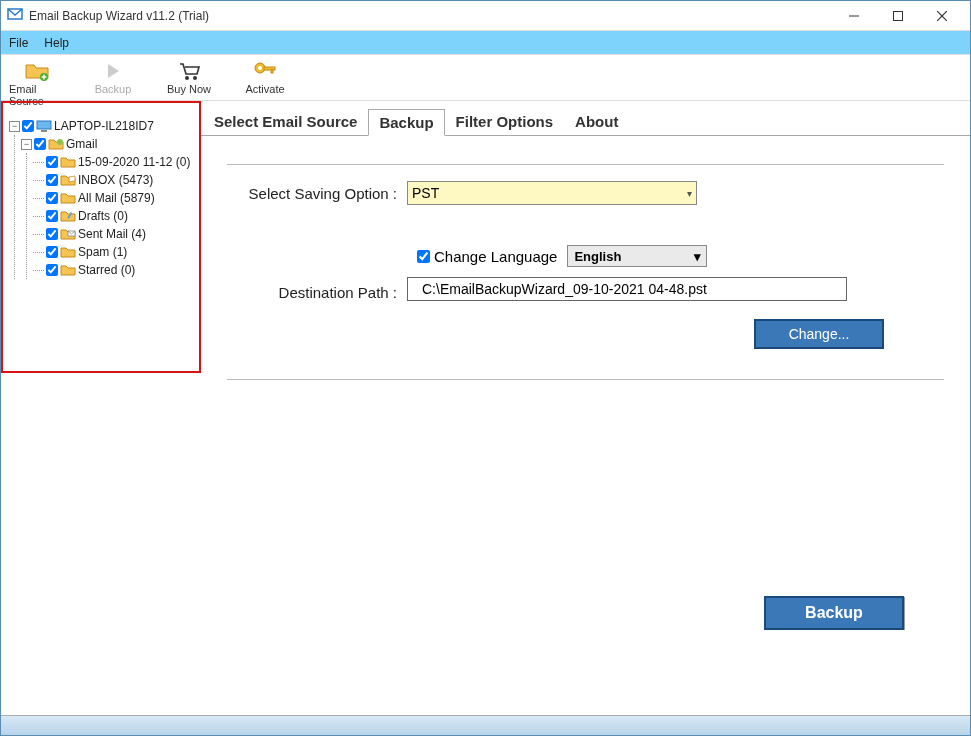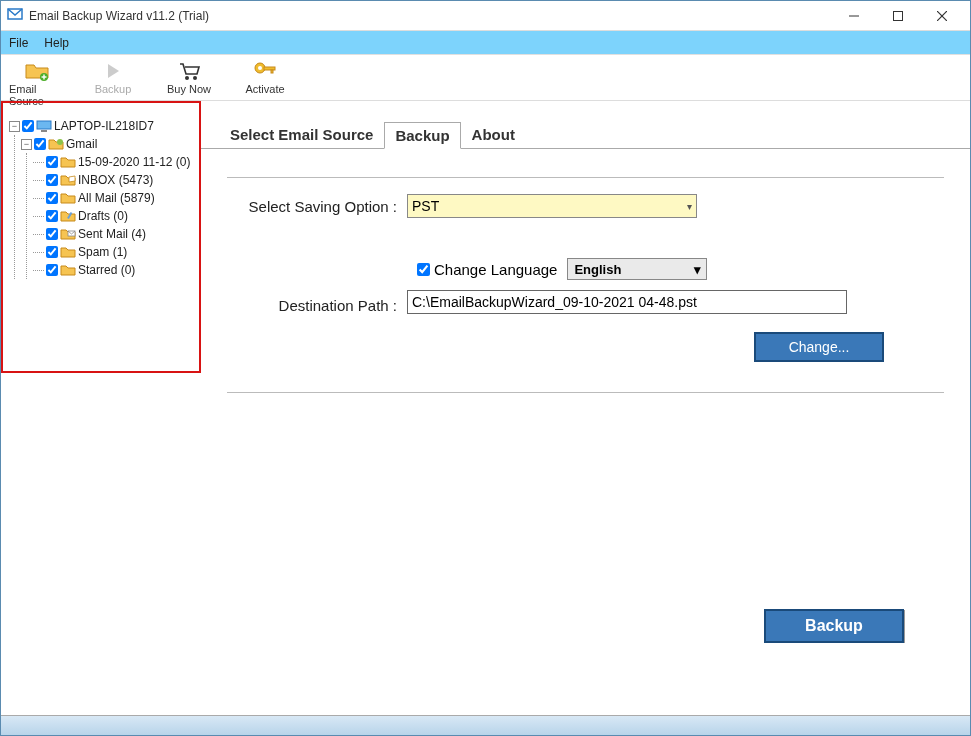--- a/index.html
+++ b/index.html
@@ -16,35 +16,35 @@
 .tool .ticon { height: 24px; display: flex; align-items: center; justify-content: center; }
 .tool.disabled { color: #aaa; }
 .content { flex: 1; display: flex; min-height: 0; }
 .tree-pane { width: 200px; border: 2px solid #d81313; margin: 0; padding: 14px 4px 4px 6px; font-size: 12px; color: #222; height: 272px; position: relative; }
 .tree-row { display: flex; align-items: center; height: 18px; white-space: nowrap; }
 .tree-row input[type=checkbox] { margin-right: 2px; width: 12px; height: 12px; }
 .tree-row .ticon2 { width: 16px; display: flex; align-items: center; justify-content: center; margin-right: 2px; }
 .tree-row .expander { width: 11px; height: 11px; border: 1px solid #888; display: flex; align-items: center; justify-content: center; font-size: 9px; line-height: 1; margin-right: 2px; cursor: pointer; color: #555; }
 .tree-line { border-left: 1px dotted #999; margin-left: 5px; padding-left: 6px; }
 .main-pane { flex: 1; display: flex; flex-direction: column; padding: 0; }
-.tabs { display: flex; align-items: flex-end; height: 28px; padding-left: 18px; margin-top: 19px; }
+.tabs { display: flex; align-items: flex-end; height: 28px; padding-left: 2px; margin-top: 6px; }
 .tab { padding: 4px 10px; font-size: 15px; font-weight: bold; color: #333; border: 1px solid transparent; cursor: pointer; }
 .tab.active { border: 1px solid #aaa; border-bottom: 1px solid #fff; background: #fff; position: relative; top: 1px; }
 .tabline { border-top: 1px solid #aaa; }
 .form-area { padding: 20px 26px; }
 .hr { border: none; border-top: 1px solid #bbb; margin: 8px 0 16px 0; }
 .row { display: flex; align-items: center; margin-bottom: 10px; }
 .label { width: 180px; text-align: right; font-size: 15px; color: #222; padding-right: 10px; }
 .select { width: 290px; height: 24px; font-size: 14px; border: 1px solid #888; background: #fef9c3; padding: 2px 4px; position: relative; display: flex; align-items: center; justify-content: space-between; }
 .select .arrow { font-size: 10px; color: #555; }
 .langrow { display: flex; align-items: center; margin-left: 190px; margin-top: 40px; margin-bottom: 10px; gap: 10px; }
 .langrow label { font-size: 15px; display: flex; align-items: center; gap: 4px; }
 .langselect { width: 140px; height: 22px; border: 1px solid #888; background: #eaeaea; font-size: 13px; font-weight: bold; display: flex; align-items: center; justify-content: space-between; padding: 0 6px; }
 .pathrow { display: flex; align-items: flex-end; }
-.pathinput { width: 440px; height: 24px; border: 1px solid #666; font-size: 14px; padding: 2px 4px; background: #fff; }
+.pathinput { width: 440px; height: 24px; border: 1px solid #666; font-size: 14px; padding: 2px 14px; background: #fff; }
 .change-btn { margin-left: auto; margin-right: 60px; margin-top: 8px; width: 130px; height: 30px; background: #3a78b8; color: #fff; border: 2px solid #1a4a7a; font-size: 14px; font-weight: normal; cursor: pointer; display: flex; align-items: center; justify-content: center; }
 .backup-btn { width: 140px; height: 34px; background: #3a78b8; color: #fff; border: 2px solid #1a4a7a; font-size: 16px; font-weight: bold; cursor: pointer; float: right; margin-right: 40px; margin-top: 200px; display: flex; align-items: center; justify-content: center; box-shadow: 1px 1px 0 #999; }
 .statusbar { height: 20px; background: linear-gradient(#d8e8f5, #b8d4ea); border-top: 1px solid #aaa; }
 </style>
 </head>
 <body>
 
 <div class="window">
 
   <div class="titlebar">
@@ -225,20 +225,21 @@
               <span>Starred (0)</span>
             </div>
           </div>
       </div>
     </div>
 
     <div class="main-pane">
       <div class="tabs">
         <div class="tab">Select Email Source</div>
         <div class="tab active">Backup</div>
+        <div class="tab">Filter Options</div>
         <div class="tab">About</div>
       </div>
       <div class="tabline"></div>
 
       <div class="form-area">
         <hr class="hr">
         <div class="row">
           <div class="label">Select Saving Option :</div>
           <div class="select">
             <span>PST</span>

